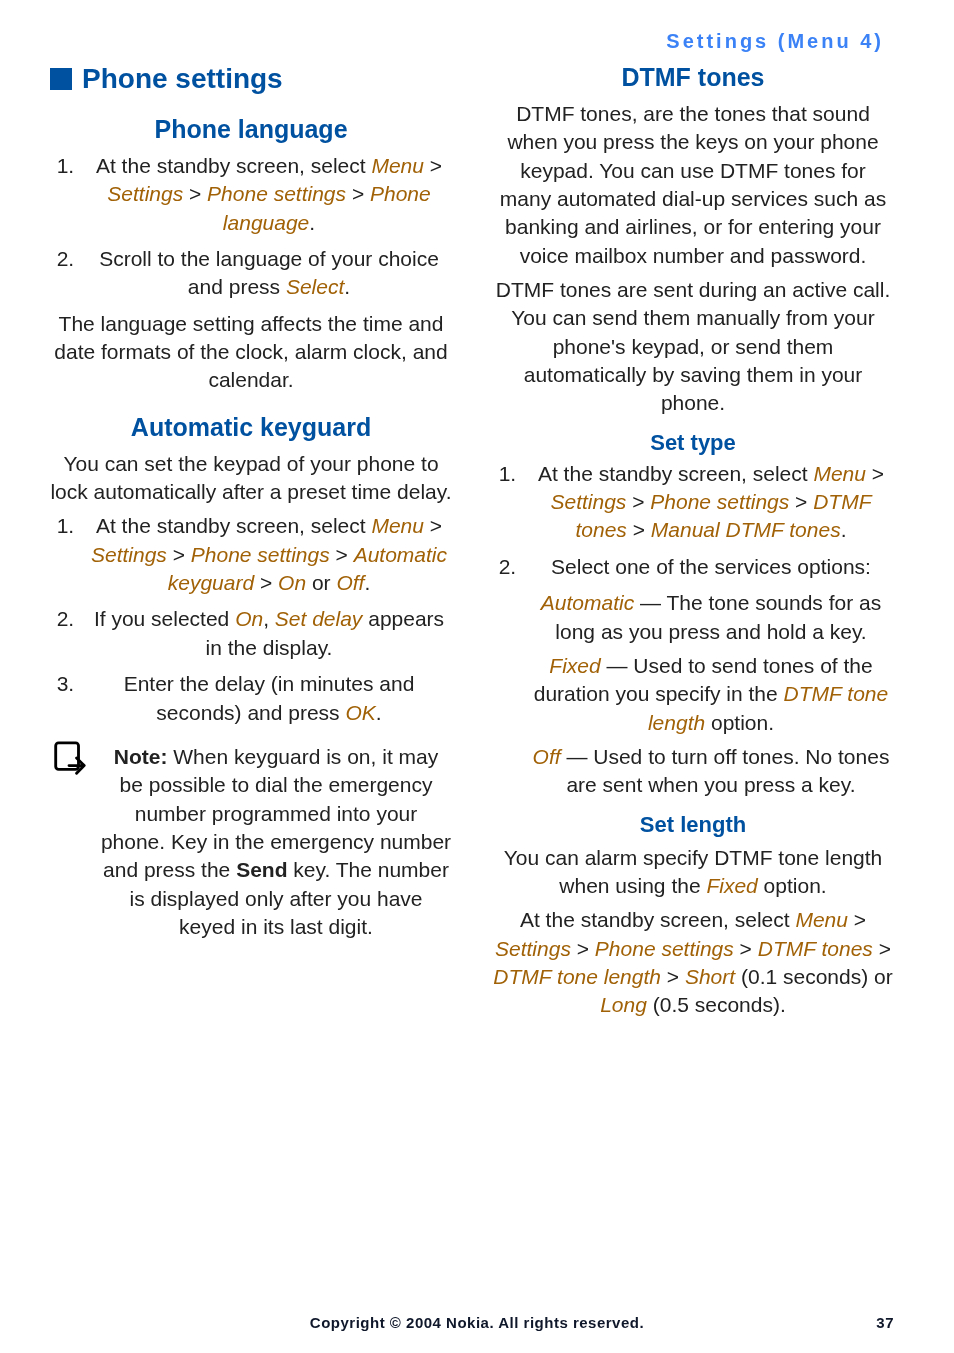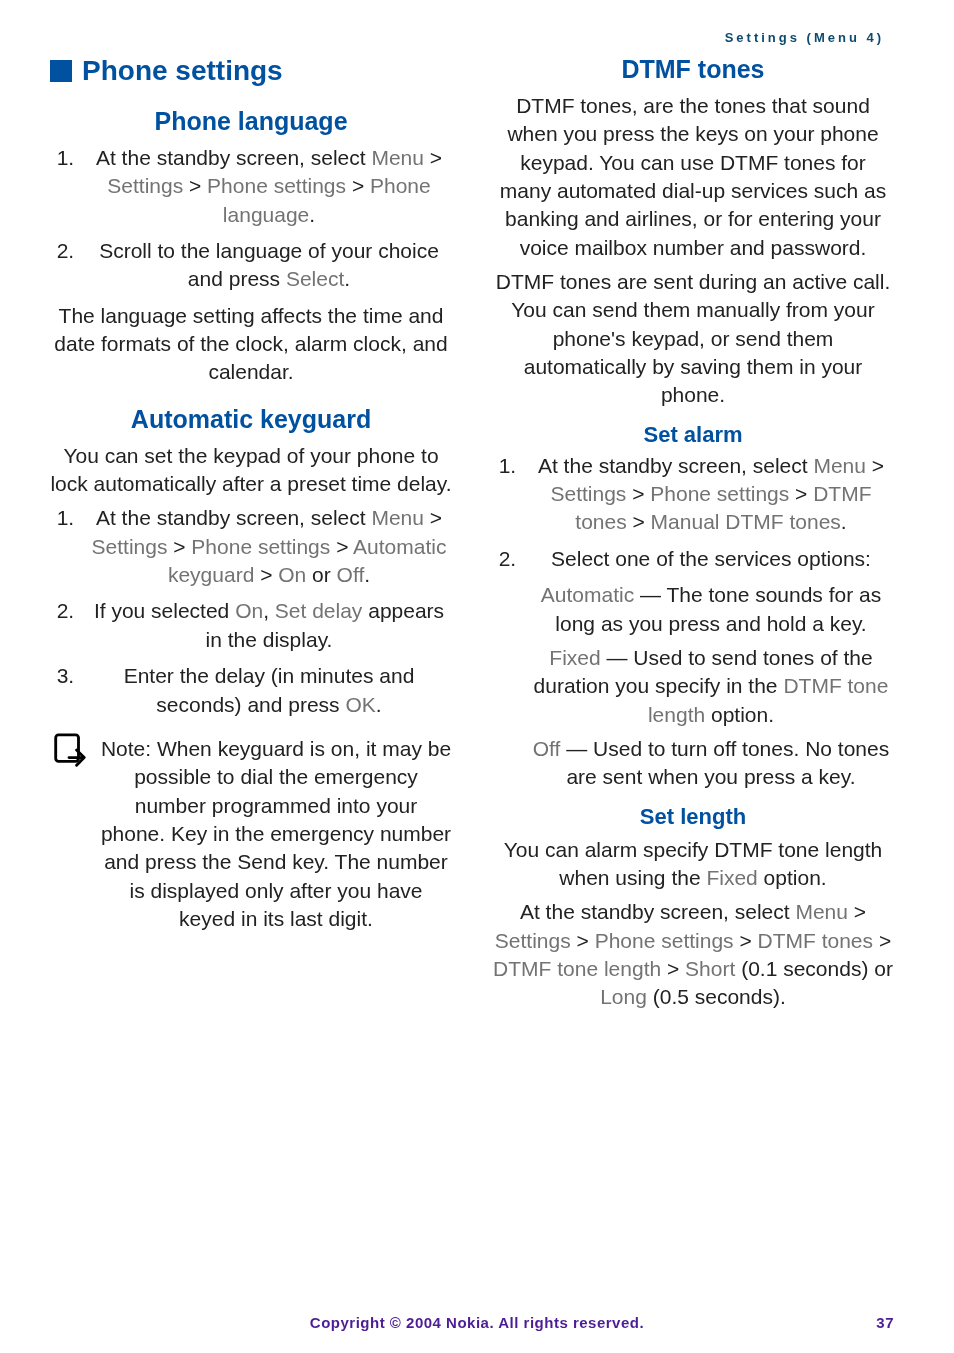--- a/index.html
+++ b/index.html
@@ -6,23 +6,23 @@
   body {
     font-family: Arial, Helvetica, sans-serif;
     width: 954px;
     height: 1353px;
     background: #fff;
     position: relative;
     padding: 30px 60px 30px 50px;
   }
   .header-right {
     text-align: right;
-    font-size: 13px;
+    font-size: 20px;
     letter-spacing: 3px;
-    color: #0c4a6e;
+    color: #3b82f6;
     font-weight: bold;
     padding-bottom: 10px;
     padding-right: 10px;
   }
   .columns {
     display: flex;
     gap: 40px;
     text-align: center;
   }
   .col {
@@ -70,43 +70,43 @@
     margin-bottom: 8px;
     padding-left: 6px;
   }
   p {
     font-size: 21px;
     color: #222;
     line-height: 1.35;
     margin-top: 6px;
     margin-bottom: 6px;
   }
-  .green { color: #737373; }
-  .bold { font-weight: normal; margin-top: 28px; }
+  .green { color: #a16207; font-style: italic; }
+  .bold { font-weight: bold; margin-top: 28px; }
   .note-wrap {
     display: flex;
     gap: 12px;
     margin-top: 10px;
   }
   .note-icon {
     flex: 0 0 38px;
     padding-top: 2px;
   }
   .note-icon svg { width: 38px; height: 38px; }
   .note-text { flex: 1; }
   .indent-block { padding-left: 36px; }
   .footer {
     position: absolute;
     bottom: 22px;
     left: 0;
     right: 0;
     display: flex;
     justify-content: center;
     font-size: 15px;
-    color: #4c1d95;
+    color: #0f172a;
     font-weight: bold;
     letter-spacing: 0.5px;
   }
   .footer .page {
     position: absolute;
     right: 60px;
   }
 </style>
 </head>
 <body>
@@ -159,21 +159,21 @@
         </p>
       </div>
     </div>
   </div>
 
   <div class="col">
     <h2 style="margin-top:0">DTMF tones</h2>
     <p>DTMF tones, are the tones that sound when you press the keys on your phone keypad. You can use DTMF tones for many automated dial-up services such as banking and airlines, or for entering your voice mailbox number and password.</p>
     <p>DTMF tones are sent during an active call. You can send them manually from your phone's keypad, or send them automatically by saving them in your phone.</p>
 
-    <h3>Set alarm</h3>
+    <h3>Set type</h3>
     <ol>
       <li>
         <span>At the standby screen, select </span><span class="green">Menu</span><span> &gt; </span><span class="green">Settings</span><span> &gt; </span><span class="green">Phone settings</span><span> &gt; </span><span class="green">DTMF tones</span><span> &gt; </span><span class="green">Manual DTMF tones</span><span>.</span>
       </li>
       <li>Select one of the services options:</li>
     </ol>
     <div class="indent-block">
       <p>
         <span class="green">Automatic</span><span> — The tone sounds for as long as you press and hold a key.</span>
       </p>

